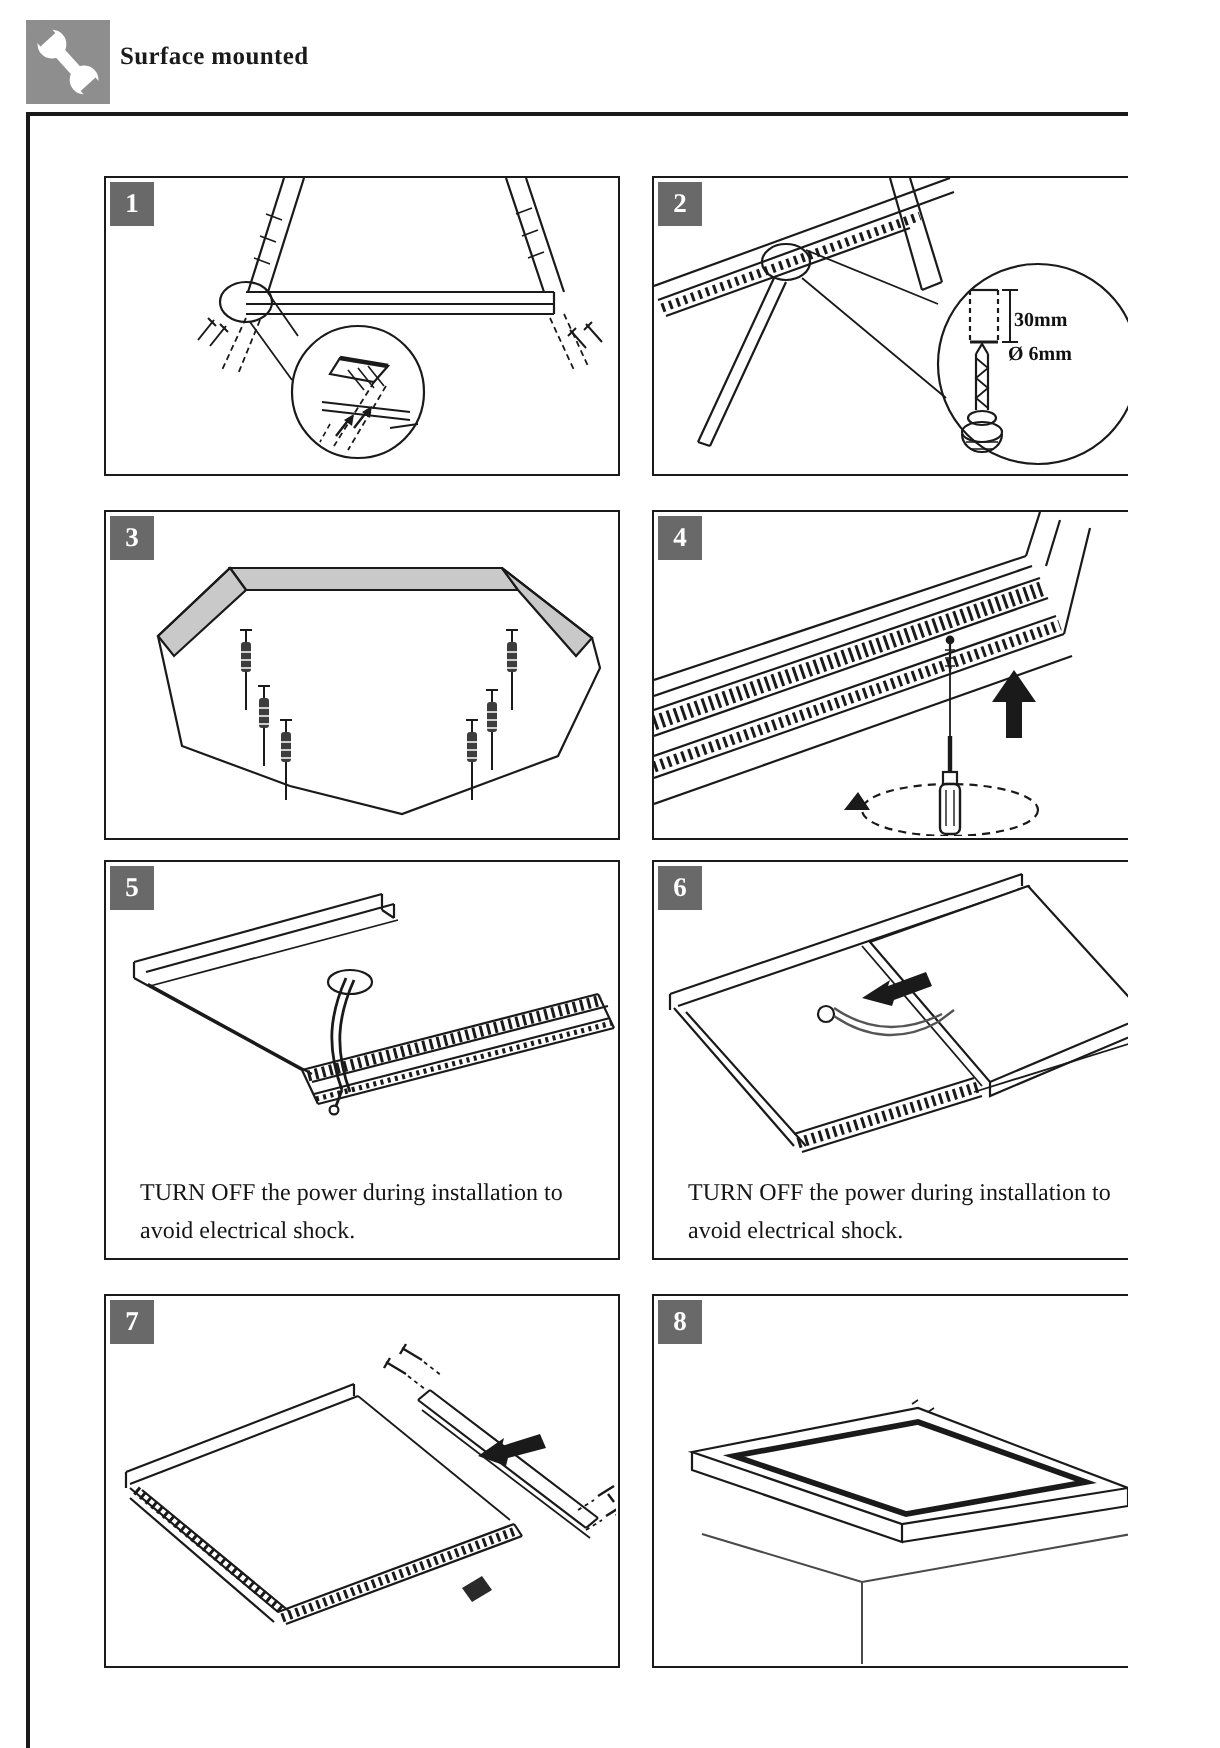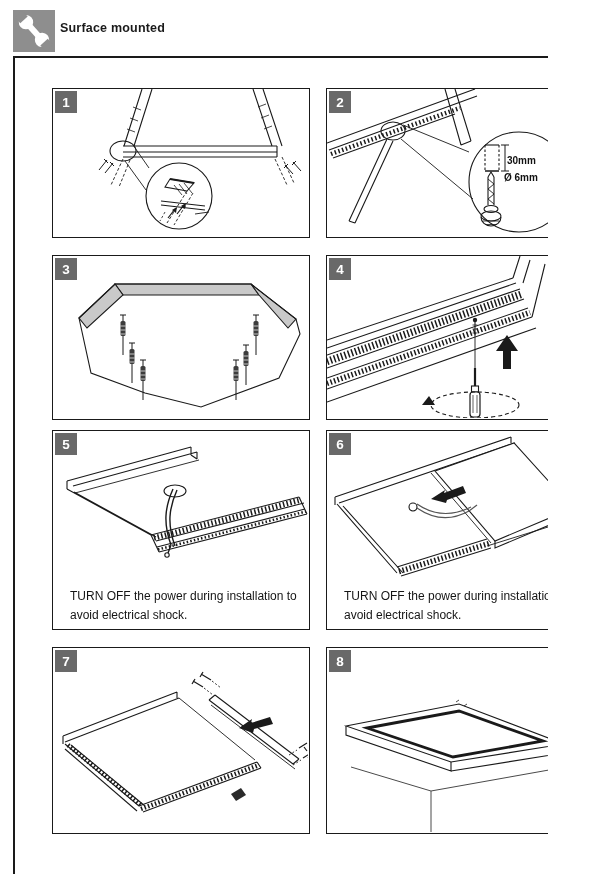--- a/index.html
+++ b/index.html
@@ -1,18 +1,18 @@
 <!DOCTYPE html>
 <html><head>
 <meta charset="utf-8">
 <style>
   html,body{margin:0;padding:0;background:#fff;}
   #page{
     position:relative;width:548px;height:874px;background:#ffffff;
-    font-family:Liberation Sans, sans-serif;color:#111;overflow:hidden;
+    font-family:Liberation Serif, serif;color:#111;overflow:hidden;padding-left:16px;
   }
   
   .icon-box{position:absolute;left:13px;top:10px;width:42px;height:42px;background:#8e8e8e;}
   .page-title{position:absolute;left:60px;top:21px;font-size:12.5px;font-weight:bold;color:#1a1a1a;letter-spacing:.2px;}
   .header-rule{position:absolute;left:13px;top:56px;width:597px;height:2px;background:#1a1a1a;}
   .left-rule{position:absolute;left:13px;top:56px;width:2px;height:818px;background:#1a1a1a;}
   
   .panel{position:absolute;border:1.5px solid #1a1a1a;background:#fff;box-sizing:border-box;}
   .p1{left:52px;top:88px;width:258px;height:150px;}
   .p2{left:326px;top:88px;width:262px;height:150px;}

